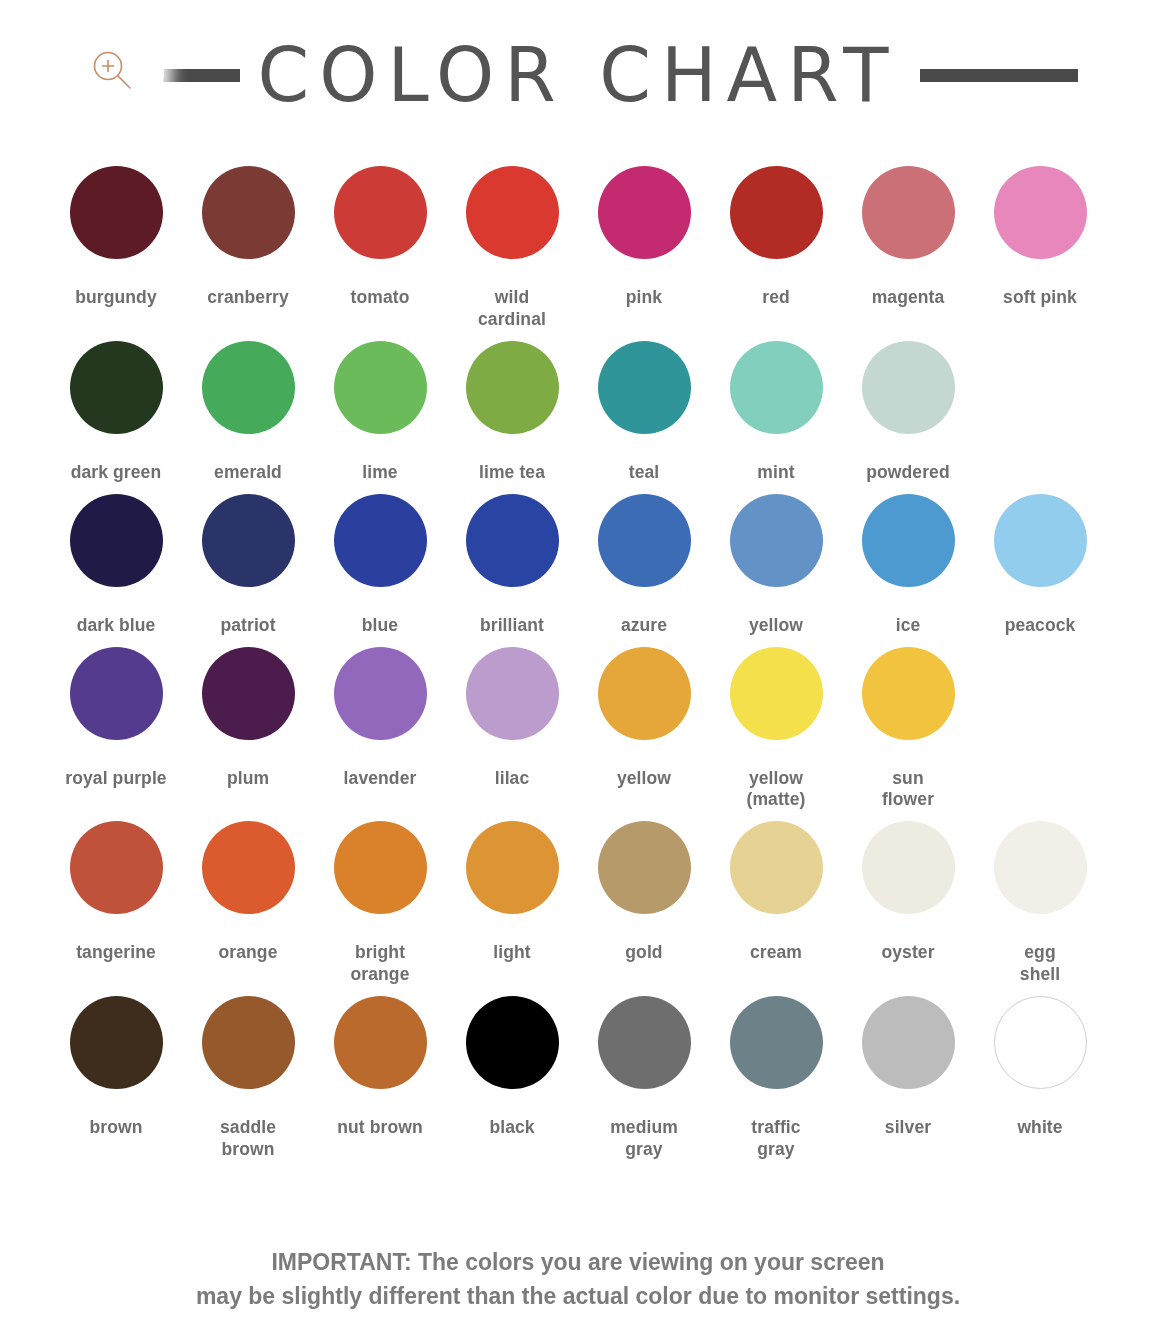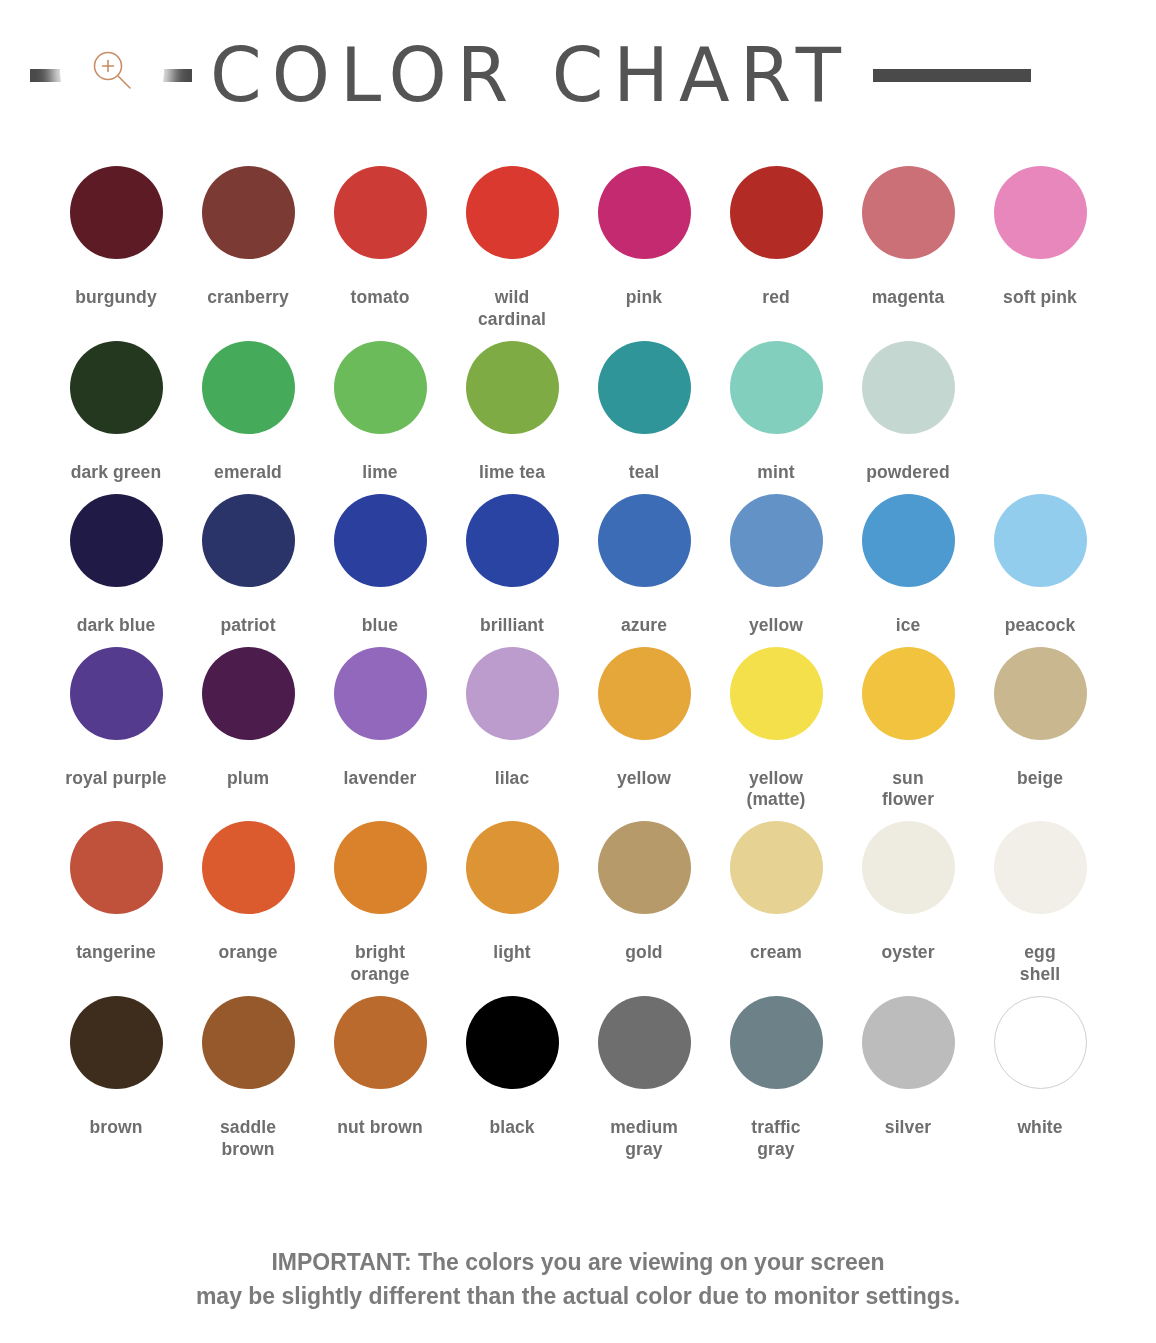--- a/index.html
+++ b/index.html
@@ -18,20 +18,21 @@
     height: 1343px;
     background: #ffffff;
   }
 
   
   .header {
     position: relative;
     height: 150px;
     display: flex;
     align-items: center;
+    justify-content: center;
     padding: 0 30px;
   }
 
   .rule {
     height: 13px;
     background: #4a4a4a;
     flex: 0 0 auto;
   }
   .rule-left  { width: 162px; margin-right: 18px; }
   .rule-right { width: 158px; margin-left: 22px; }
@@ -265,24 +266,20 @@
       <div class="cell">
           <div class="swatch" style="background: rgb(243, 224, 74);"></div>
           <div class="swatch-label">yellow
 (matte)</div>
         </div>
       <div class="cell">
           <div class="swatch" style="background: rgb(241, 195, 63);"></div>
           <div class="swatch-label">sun
 flower</div>
         </div>
-      <div class="cell">
-          <div class="swatch" style="background: rgb(201, 183, 144);"></div>
-          <div class="swatch-label">beige</div>
-        </div>
     </div>
 
     <div class="row">
       <div class="cell">
           <div class="swatch" style="background: rgb(192, 82, 60);"></div>
           <div class="swatch-label">tangerine</div>
         </div>
       <div class="cell">
           <div class="swatch" style="background: rgb(219, 90, 46);"></div>
           <div class="swatch-label">orange</div>

